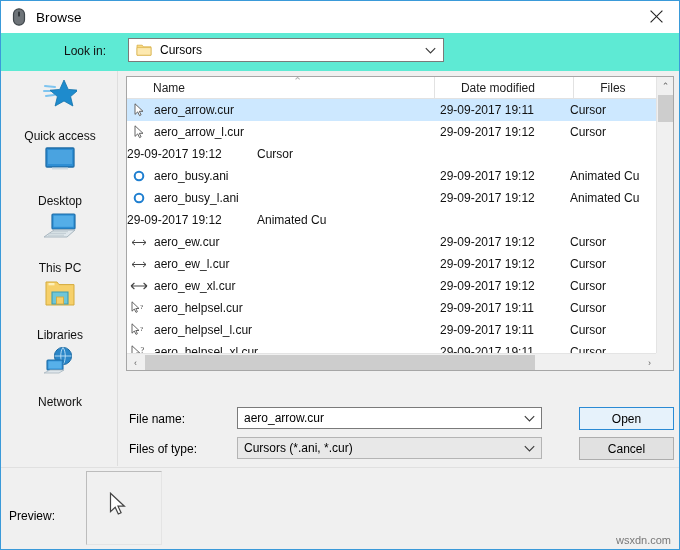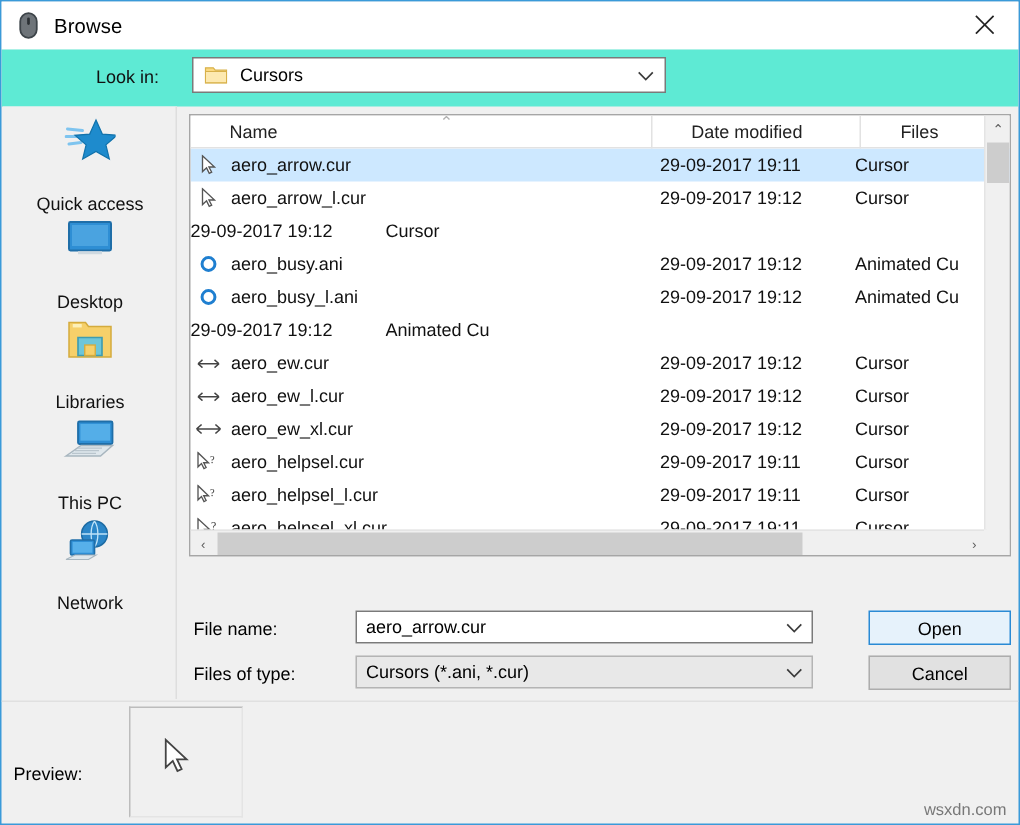--- a/index.html
+++ b/index.html
@@ -345,40 +345,40 @@
           <rect x="4" y="4" width="28" height="19" rx="1" fill="#2e8ed4" stroke="#1f6ea8" stroke-width="1.3"></rect>
           <rect x="6" y="6" width="24" height="14" fill="#4aa3e0"></rect>
           <rect x="10" y="23.5" width="16" height="2" fill="#cfd9e0"></rect>
         </svg>
       </span>
       <span class="place-label">Desktop</span>
     </div>
 
     <div class="place">
       <span class="place-icon">
+        <svg width="36" height="30" viewBox="0 0 36 30">
+          <rect x="10" y="3" width="23" height="15" rx="1" fill="#2e8ed4" stroke="#1f6ea8" stroke-width="1.2"></rect>
+          <rect x="11.6" y="4.6" width="19.8" height="11.2" fill="#54aee8"></rect>
+          <polygon points="2,26 12,19 33,19 25,26" fill="#dfe7ec" stroke="#a8b6bf" stroke-width="1"></polygon>
+          <path d="M6 24.2h16 M8 22.4h16 M10 20.7h16" stroke="#b9c5cd" stroke-width="0.8"></path>
+        </svg>
+      </span>
+      <span class="place-label">This PC</span>
+    </div>
+
+    <div class="place">
+      <span class="place-icon">
         <svg width="34" height="30" viewBox="0 0 34 30">
           <path d="M3 4h11l2 2.6h15V27H3z" fill="#f6d06a" stroke="#d4ab3d" stroke-width="1"></path>
           <rect x="5.5" y="5" width="6" height="2.3" fill="#fdf0b8"></rect>
           <path d="M9 14h16v12H9z" fill="#6ec6d8" stroke="#3f9cb0" stroke-width="1.1"></path>
           <rect x="13.5" y="19" width="7" height="7" fill="#f6d06a" stroke="#d4ab3d" stroke-width="0.9"></rect>
         </svg>
       </span>
       <span class="place-label">Libraries</span>
-    </div>
-
-    <div class="place">
-      <span class="place-icon">
-        <svg width="36" height="30" viewBox="0 0 36 30">
-          <rect x="10" y="3" width="23" height="15" rx="1" fill="#2e8ed4" stroke="#1f6ea8" stroke-width="1.2"></rect>
-          <rect x="11.6" y="4.6" width="19.8" height="11.2" fill="#54aee8"></rect>
-          <polygon points="2,26 12,19 33,19 25,26" fill="#dfe7ec" stroke="#a8b6bf" stroke-width="1"></polygon>
-          <path d="M6 24.2h16 M8 22.4h16 M10 20.7h16" stroke="#b9c5cd" stroke-width="0.8"></path>
-        </svg>
-      </span>
-      <span class="place-label">This PC</span>
     </div>
 
     <div class="place">
       <span class="place-icon">
         <svg width="36" height="30" viewBox="0 0 36 30">
           <circle cx="21" cy="11" r="8.6" fill="#2b86c8" stroke="#1d6ba3" stroke-width="1"></circle>
           <path d="M12.4 11h17.2 M21 2.4c3 4 3 13.2 0 17.2 M21 2.4c-3 4-3 13.2 0 17.2" stroke="#bfe2f7" stroke-width="0.9" fill="none"></path>
           <rect x="5" y="15" width="16" height="10" rx="1" fill="#2e8ed4" stroke="#1f6ea8" stroke-width="1.1"></rect>
           <rect x="6.4" y="16.3" width="13.2" height="7.2" fill="#57b0ea"></rect>
           <polygon points="2,28 8,25 22,25 17,28" fill="#dfe7ec" stroke="#a8b6bf" stroke-width="0.8"></polygon>

